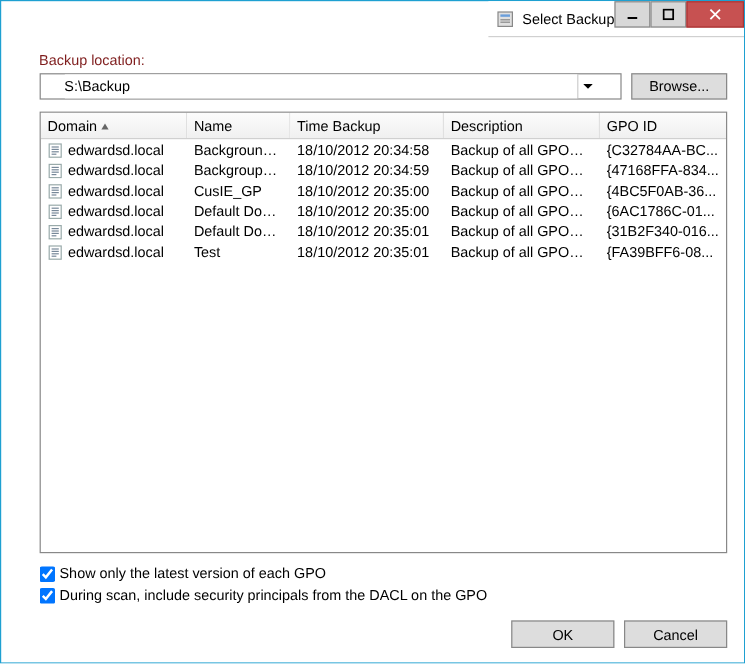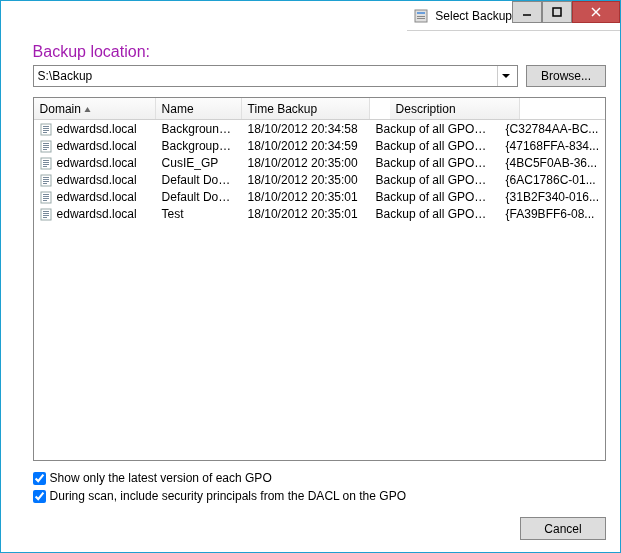--- a/index.html
+++ b/index.html
@@ -9,36 +9,36 @@
     .titlebar-icon { width: 16px; height: 16px; margin: 0 6px; display: inline-flex; align-items: center; justify-content: center; }
     .titlebar-icon svg { width: 16px; height: 16px; }
     .titlebar-title { flex: 1; text-align: center; font-size: 12px; color: #000; }
     .window-controls { display: flex; height: 100%; }
     .win-btn { width: 30px; height: 22px; border: 1px solid #888; background: #d8d8d8; display: flex; align-items: center; justify-content: center; margin-top: 0; }
     .win-close { background: #c75151; border-color: #a33; width: 48px; }
     .win-btn svg { width: 10px; height: 10px; stroke: #000; stroke-width: 1.5; fill: none; }
     .win-close svg { stroke: #fff; }
 
     .content { flex: 1; padding: 12px 14px 12px 14px; display: flex; flex-direction: column; }
-    .label { font-size: 16px; color: #a21caf; margin-bottom: 4px; }
+    .label { font-size: 12px; color: #7f1d1d; margin-bottom: 4px; }
     .row { display: flex; align-items: center; gap: 8px; margin-bottom: 10px; }
-    .combo { flex: 1; height: 22px; border: 1px solid #888; background: #fff; display: flex; align-items: center; padding: 0 4px; position: relative; }
+    .combo { flex: 1; height: 22px; border: 1px solid #888; background: #fff; display: flex; align-items: center; padding: 0 20px; position: relative; }
     .combo-input { flex: 1; border: none; outline: none; font-size: 12px; height: 100%; }
     .combo-arrow { width: 16px; height: 100%; display: flex; align-items: center; justify-content: center; border-left: 1px solid #ccc; }
     .combo-arrow svg { width: 8px; height: 8px; fill: #000; }
 
     .btn { height: 22px; min-width: 80px; padding: 0 12px; border: 1px solid #888; background: #ddd; font-size: 12px; cursor: default; text-align: center; line-height: 20px;}
 
     .list-wrap { flex: 1; border: 1px solid #888; background: #fff; overflow: hidden; display: flex; flex-direction: column; margin-bottom: 10px; }
     .list-header { display: flex; background: #fff; border-bottom: 1px solid #d0d0d0; height: 22px;}
     .col-h { padding: 3px 6px; font-size: 12px; color: #000; border-right: 1px solid #e0e0e0; background: linear-gradient(#fcfcfc,#f0f0f0); white-space: nowrap; overflow: hidden; text-overflow: ellipsis; display:flex; align-items:center;}
     .col-domain { width: 122px; }
     .col-name { width: 86px; }
     .col-time { width: 128px; }
-    .col-desc { width: 130px; margin-left: 20px; }
+    .col-desc { width: 130px; }
     .col-gpoid { flex: 1; border-right: none;}
     .sort-arrow { margin-left: 3px; }
     .sort-arrow svg { width: 7px; height: 7px; fill: #666; }
 
     .list-body { flex: 1; overflow: auto; }
     .list-row { display: flex; height: 17px; align-items: center; }
     .cell { padding: 0 6px; font-size: 12px; white-space: nowrap; overflow: hidden; text-overflow: ellipsis; }
     .cell-domain { width: 122px; display: flex; align-items: center; gap: 3px; }
     .cell-name { width: 86px; }
     .cell-time { width: 128px; }
@@ -106,20 +106,21 @@
       <div class="list-header">
         <div class="col-h col-domain">
           <span>Domain</span>
           <span class="sort-arrow"><svg viewBox="0 0 7 7">
                 <polygon points="3.5,1 6.5,6 0.5,6"></polygon>
               </svg></span>
         </div>
         <div class="col-h col-name">Name</div>
         <div class="col-h col-time">Time Backup</div>
         <div class="col-h col-desc">Description</div>
+        <div class="col-h col-gpoid">GPO ID</div>
       </div>
       <div class="list-body" id="list-body">
           <div class="list-row">
             <div class="cell cell-domain">
               <span class="row-icon">
                 <svg viewBox="0 0 14 14">
                   <rect x="1" y="2" width="10" height="11" fill="#fff" stroke="#9aa"></rect>
                   <rect x="3" y="4" width="6" height="1" fill="#789"></rect>
                   <rect x="3" y="6" width="6" height="1" fill="#789"></rect>
                   <rect x="3" y="8" width="6" height="1" fill="#789"></rect>
@@ -229,16 +230,17 @@
     <div class="check-row">
       <input type="checkbox" id="cb1" checked="" style="">
       <label for="cb1">Show only the latest version of each GPO</label>
     </div>
     <div class="check-row">
       <input type="checkbox" id="cb2" checked="" style="">
       <label for="cb2">During scan, include security principals from the DACL on the GPO</label>
     </div>
 
     <div class="footer-btns">
+      <button class="btn">OK</button>
       <button class="btn">Cancel</button>
     </div>
   </div>
 </div>
 
 </body></html>

